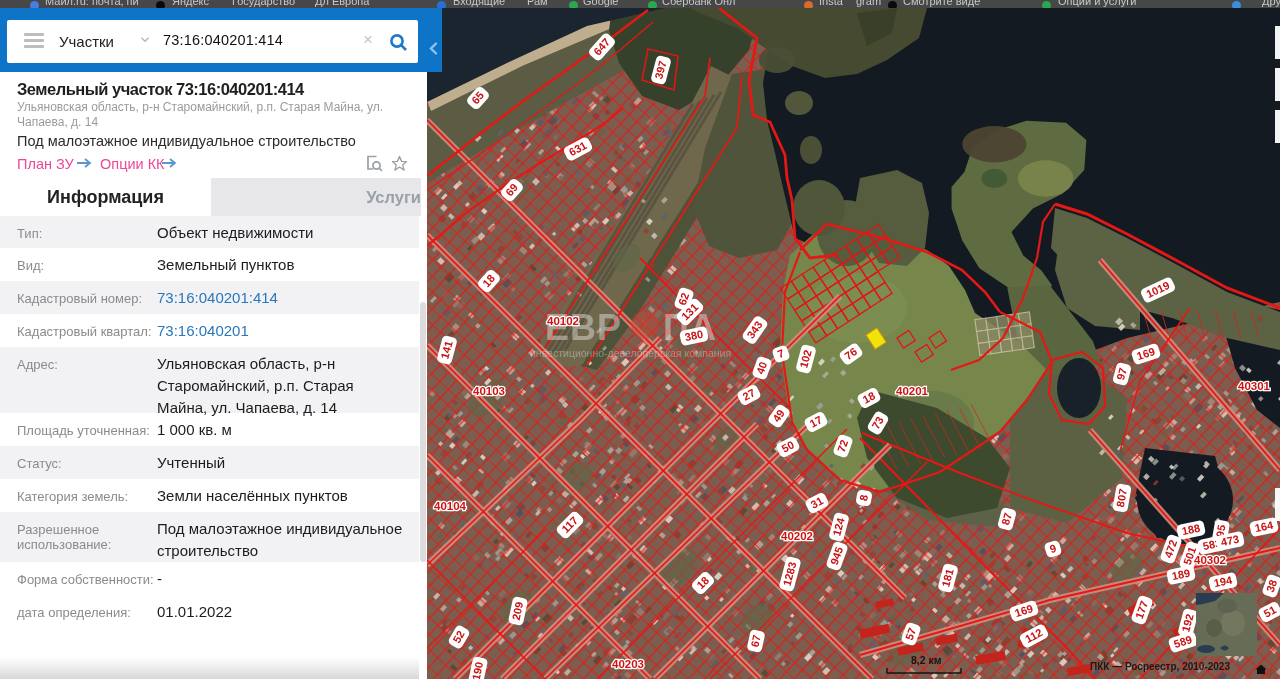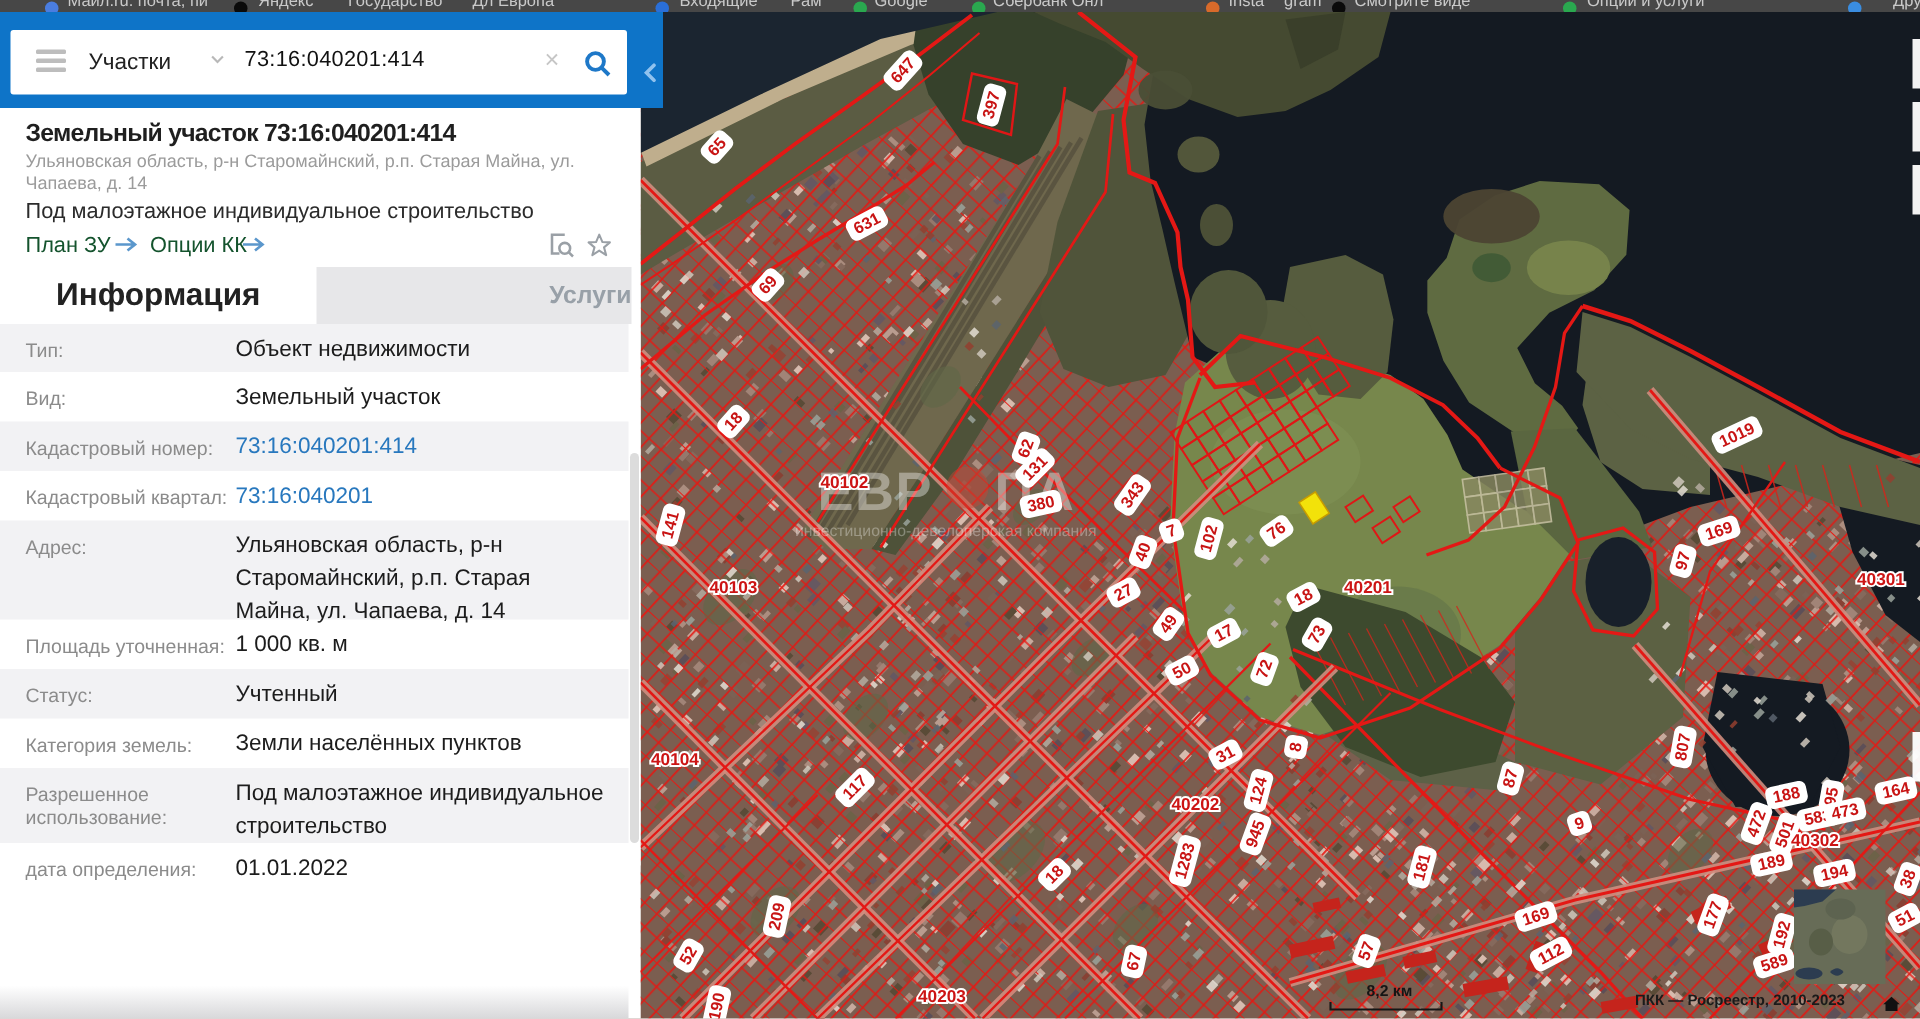--- a/index.html
+++ b/index.html
@@ -13,24 +13,24 @@
 #seltext{position:absolute;left:52px;top:13px;font-size:15px;color:#222}
 #chev{position:absolute;left:133px;top:15px;width:10px;height:9px}
 #query{position:absolute;left:156px;top:12px;font-size:14.5px;color:#111;letter-spacing:0.2px}
 #xbtn{position:absolute;left:356px;top:10px;font-size:17px;color:#c6c6c6}
 #mag{position:absolute;left:382px;top:13px}
 #collapse{position:absolute;left:429px;top:34px}
 #panel{left:0;top:72px;width:427px;height:505px;background:#fff;z-index:10}
 #ptitle{position:absolute;left:17px;top:8px;font-size:16.5px;font-weight:bold;color:#1f1f1f;letter-spacing:-0.5px}
 #paddr{position:absolute;left:17px;top:28px;font-size:12px;color:#9b9b9b;line-height:15px;white-space:nowrap}
 #pdesc{position:absolute;left:17px;top:61px;font-size:14.5px;color:#2b2b2b}
-.plink{position:absolute;top:84px;font-size:14.5px;color:#14532d}
+.plink{position:absolute;top:84px;font-size:14.5px;color:#ec4899}
 .pic{position:absolute;top:84px}
 #tabs{position:absolute;left:0;top:106px;width:421px;height:38px}
-#tab1{position:absolute;left:0;top:0;width:211px;height:38px;background:#fff;text-align:center;font-size:21px;font-weight:bold;color:#222;line-height:38px}
+#tab1{position:absolute;left:0;top:0;width:211px;height:38px;background:#fff;text-align:center;font-size:18px;font-weight:bold;color:#222;line-height:38px}
 #tab2{position:absolute;left:211px;top:0;width:210px;height:38px;background:#e7e7e9;text-align:right;font-size:16.5px;font-weight:bold;color:#98a0a8;line-height:38px}
 #rows{position:absolute;left:0;top:144px;width:419px}
 .row{position:relative;width:419px}
 .row.g{background:#f2f2f4}
 .lab{position:absolute;left:17px;top:10px;font-size:13px;color:#8b8b8b;line-height:15px}
 .val{position:absolute;left:157px;top:6px;font-size:15px;color:#1c1c1c;line-height:22px}
 .val.b{color:#2878be}
 #scrollthumb{position:absolute;left:420px;top:230px;width:6px;height:260px;background:#dcdcdc;border-radius:3px}
 #fade{position:absolute;left:0;top:585px;width:419px;height:22px;background:linear-gradient(to bottom,rgba(255,255,255,0),#d8d8da)}
 #map{left:427px;top:8px;width:853px;height:671px;z-index:5}
@@ -105,21 +105,21 @@
       <div id="tab1">Информация</div>
       <div id="tab2">Услуги</div>
     </div>
 <div id="rows">
 <div class="row g" style="height:32px">
         <div class="lab">Тип:</div>
         <div class="val">Объект недвижимости</div>
       </div>
 <div class="row" style="height:33px">
         <div class="lab">Вид:</div>
-        <div class="val">Земельный участок</div>
+        <div class="val">Земельный пунктов</div>
       </div>
 <div class="row g" style="height:33px">
         <div class="lab">Кадастровый номер:</div>
         <div class="val b">73:16:040201:414</div>
       </div>
 <div class="row" style="height:33px">
         <div class="lab">Кадастровый квартал:</div>
         <div class="val b">73:16:040201</div>
       </div>
 <div class="row g" style="height:66px">
@@ -134,20 +134,24 @@
         <div class="lab">Статус:</div>
         <div class="val">Учтенный</div>
       </div>
 <div class="row" style="height:33px">
         <div class="lab">Категория земель:</div>
         <div class="val">Земли населённых пунктов</div>
       </div>
 <div class="row g" style="height:50px">
         <div class="lab">Разрешенное<br>использование:</div>
         <div class="val">Под малоэтажное индивидуальное<br>строительство</div>
+      </div>
+<div class="row" style="height:33px">
+        <div class="lab">Форма собственности:</div>
+        <div class="val">-</div>
       </div>
 <div class="row" style="height:34px">
         <div class="lab">дата определения:</div>
         <div class="val">01.01.2022</div>
       </div>
 </div>
     <div id="scrollthumb"></div>
     <div id="fade"></div>
   </div>
 <svg class="abs" id="map" width="853" height="671" viewBox="0 0 853 671">

